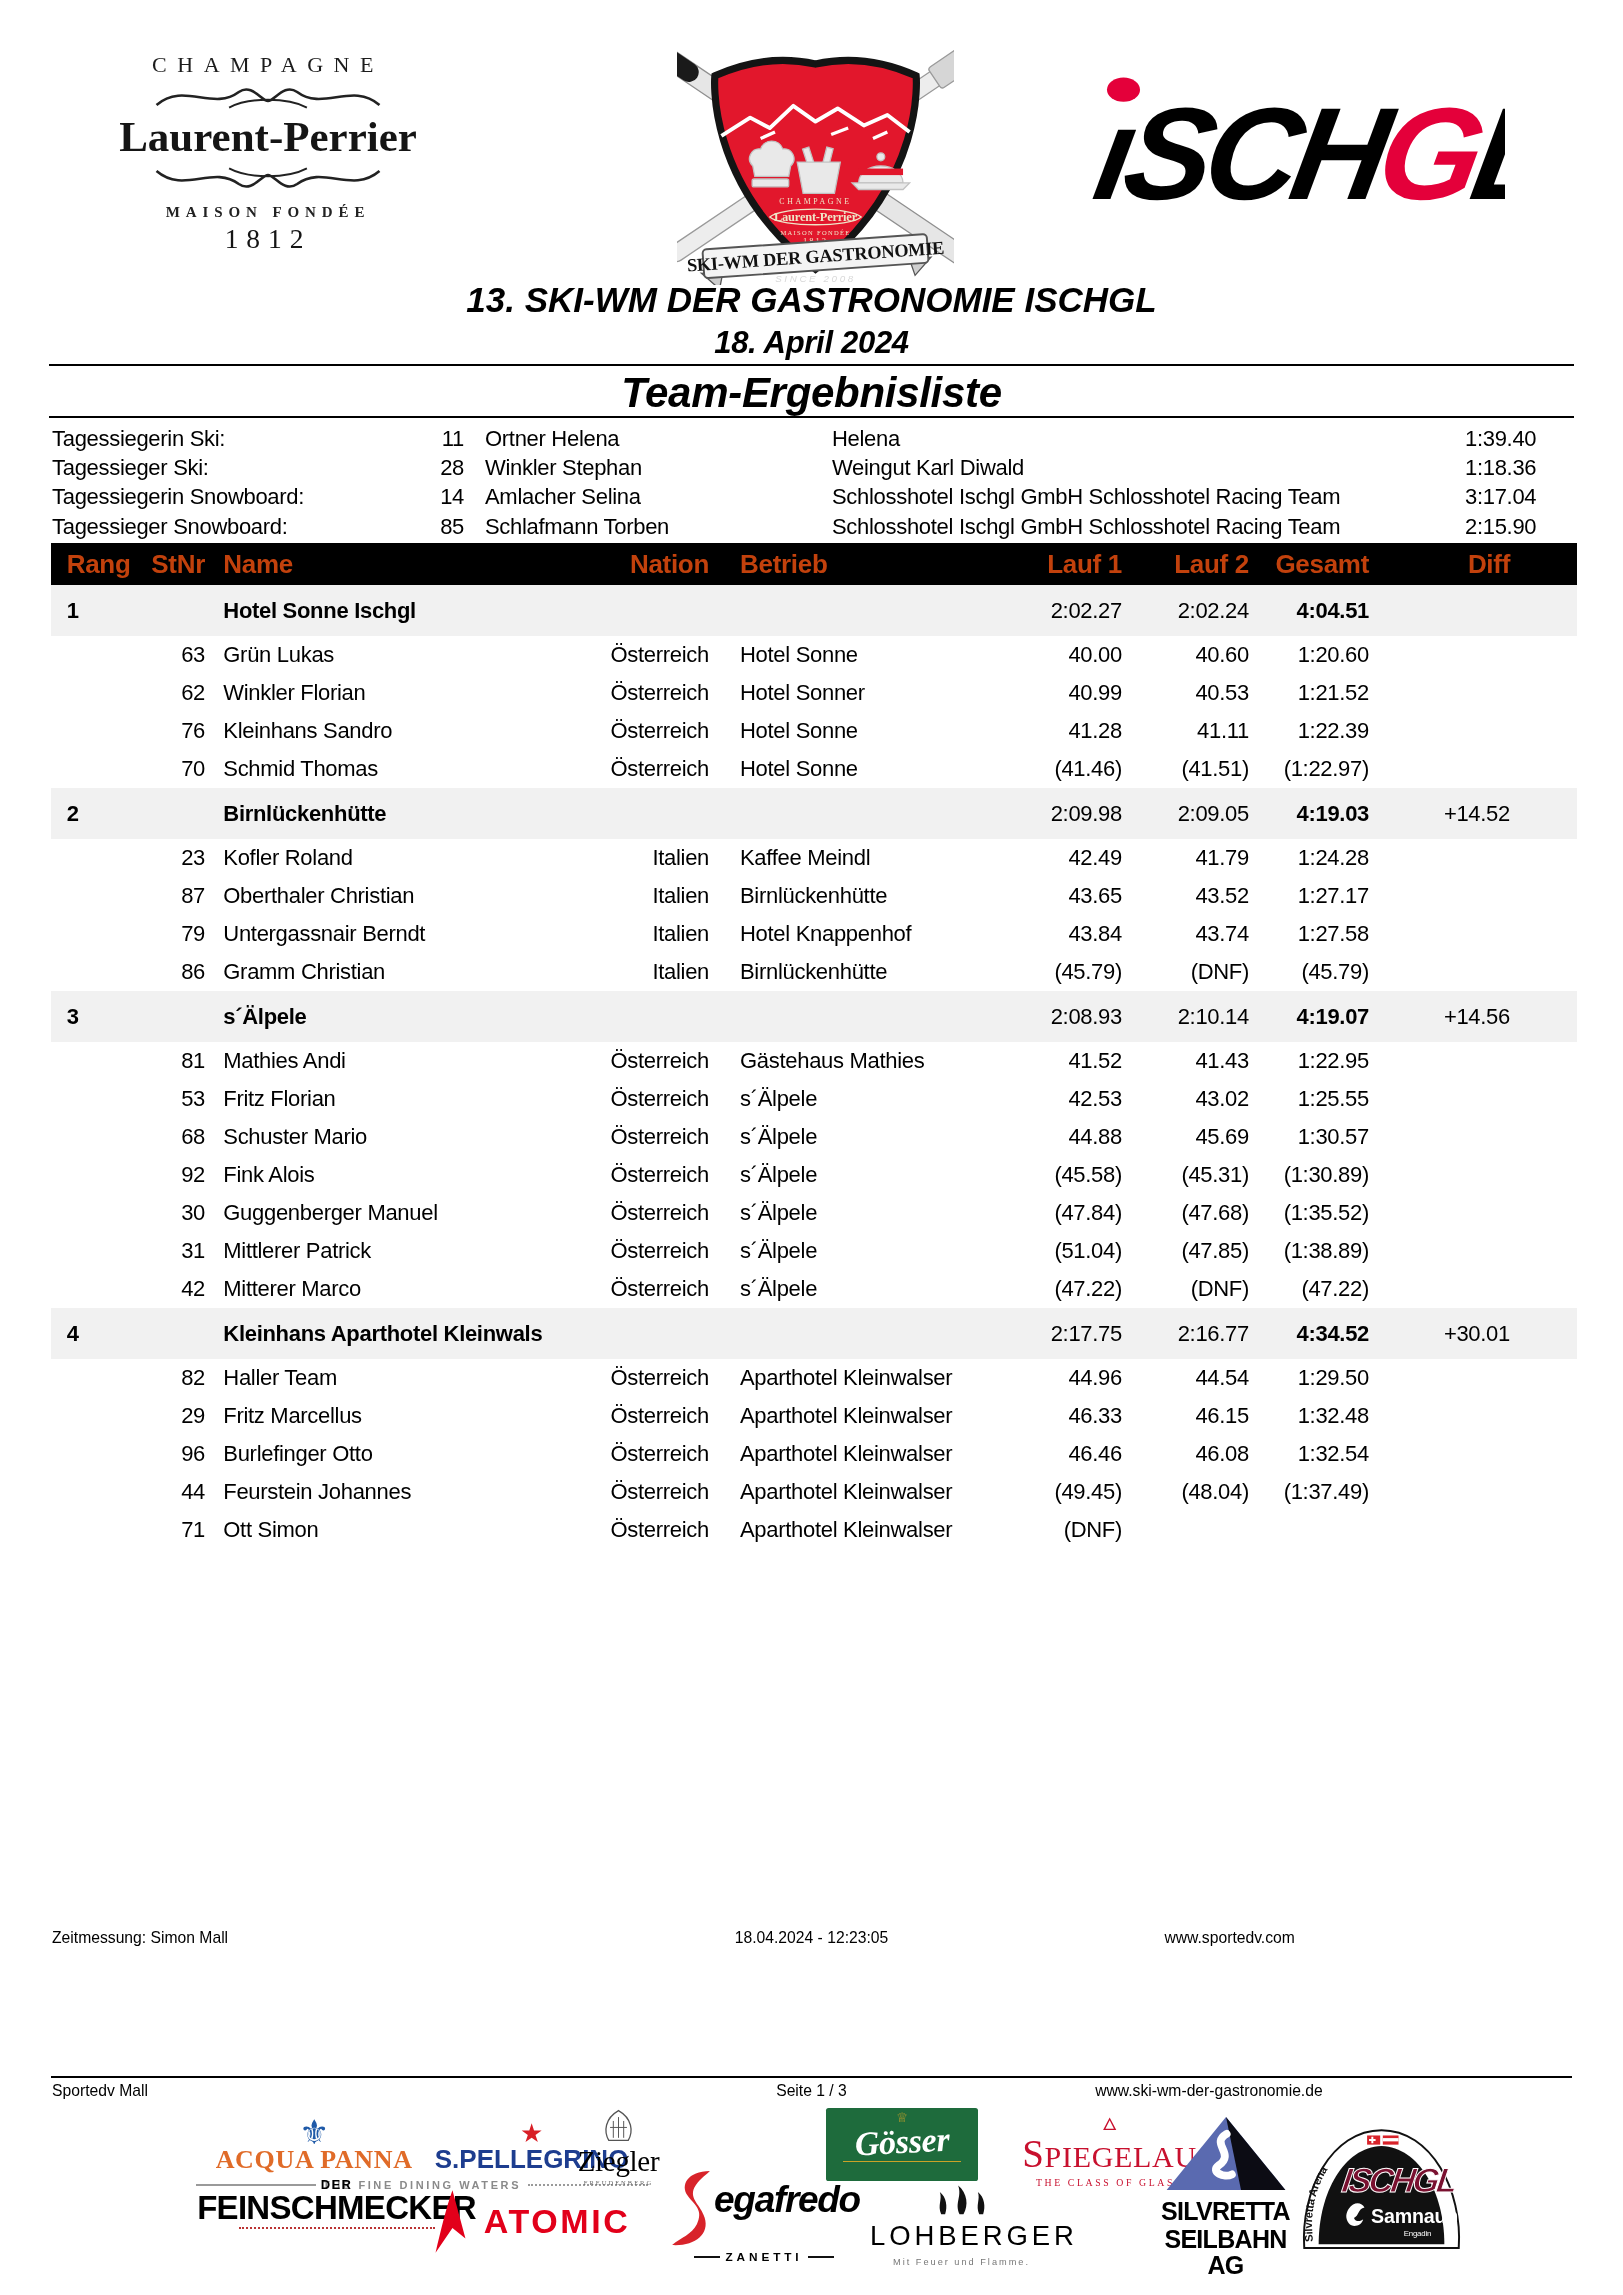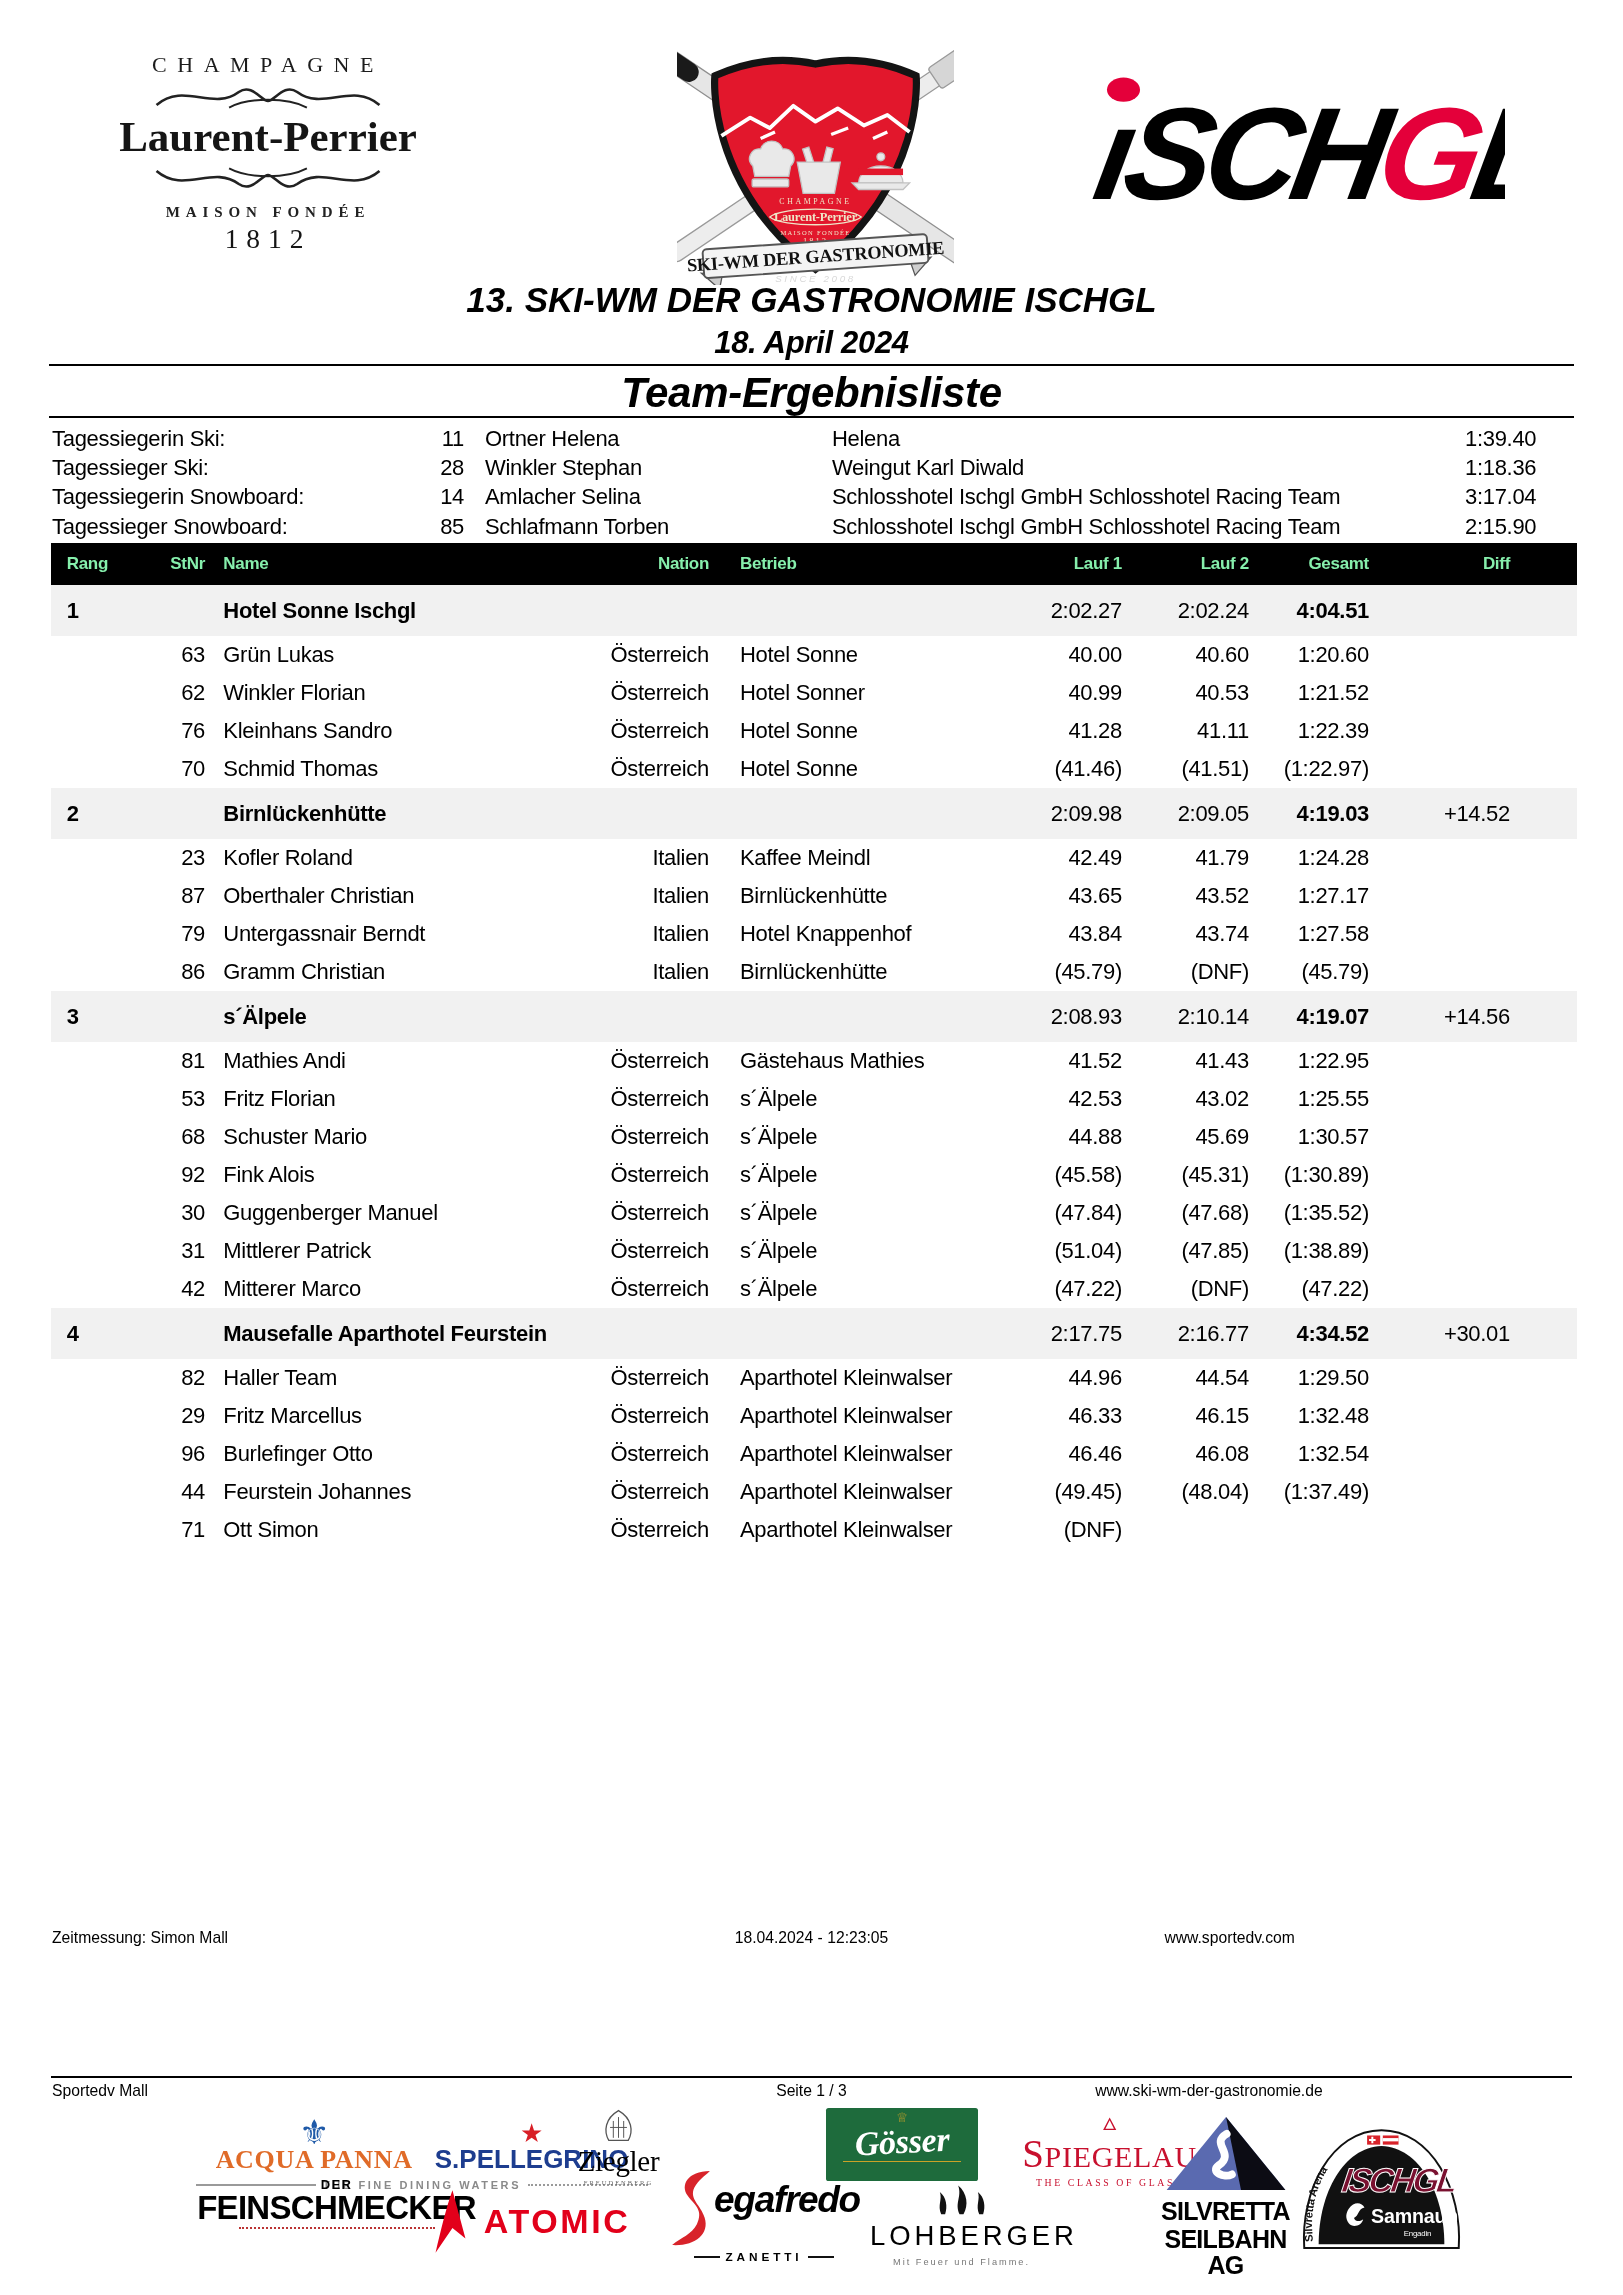--- a/index.html
+++ b/index.html
@@ -34,21 +34,21 @@
   .winner-row{display:grid;grid-template-columns:314px 98px 347px 654px 1fr;height:29.4px;align-items:center;}
   .w-label{text-align:left;}
   .w-bib{text-align:right;}
   .w-name{padding-left:21px;}
   .w-betrieb{padding-left:21px;}
   .w-time{text-align:right;padding-right:47px;}
 
   
   .table{position:absolute;top:543px;left:51px;width:1526px;font-size:22px;}
   .tr{display:grid;grid-template-columns:79px 75px 344px 160px 285px 128px 127px 120px 141px 1fr;align-items:center;}
-  .thead{height:42px;background:#000;color:#86efac;font-weight:bold;font-size:17px;}
+  .thead{height:42px;background:#000;color:#c2410c;font-weight:bold;font-size:26px;}
   .tr.racer{height:38px;}
   .tr.team{height:51px;background:#f1f1f1;}
   .tr.team .c-rang,.tr.team .c-name,.tr.team .c-gesamt{font-weight:bold;}
   .c-rang{padding-left:15.7px;}
   .c-stnr{text-align:right;}
   .c-name{padding-left:18.3px;white-space:nowrap;}
   .c-nation{text-align:right;}
   .c-betrieb{padding-left:31px;white-space:nowrap;}
   .c-lauf1,.c-lauf2,.c-gesamt,.c-diff{text-align:right;white-space:nowrap;}
 
@@ -478,21 +478,21 @@
       <span class="c-lauf1">(47.22)</span>
       <span class="c-lauf2">(DNF)</span>
       <span class="c-gesamt">(47.22)</span>
       <span class="c-diff"></span>
       <span></span>
     </div>
 
     <div class="tr team">
       <span class="c-rang">4</span>
       <span class="c-stnr"></span>
-      <span class="c-name">Mausefalle Aparthotel Feurstein</span>
+      <span class="c-name">Kleinhans Aparthotel Kleinwals</span>
       <span class="c-nation"></span>
       <span class="c-betrieb"></span>
       <span class="c-lauf1">2:17.75</span>
       <span class="c-lauf2">2:16.77</span>
       <span class="c-gesamt">4:34.52</span>
       <span class="c-diff">+30.01</span>
       <span></span>
     </div>
 
     <div class="tr racer">

